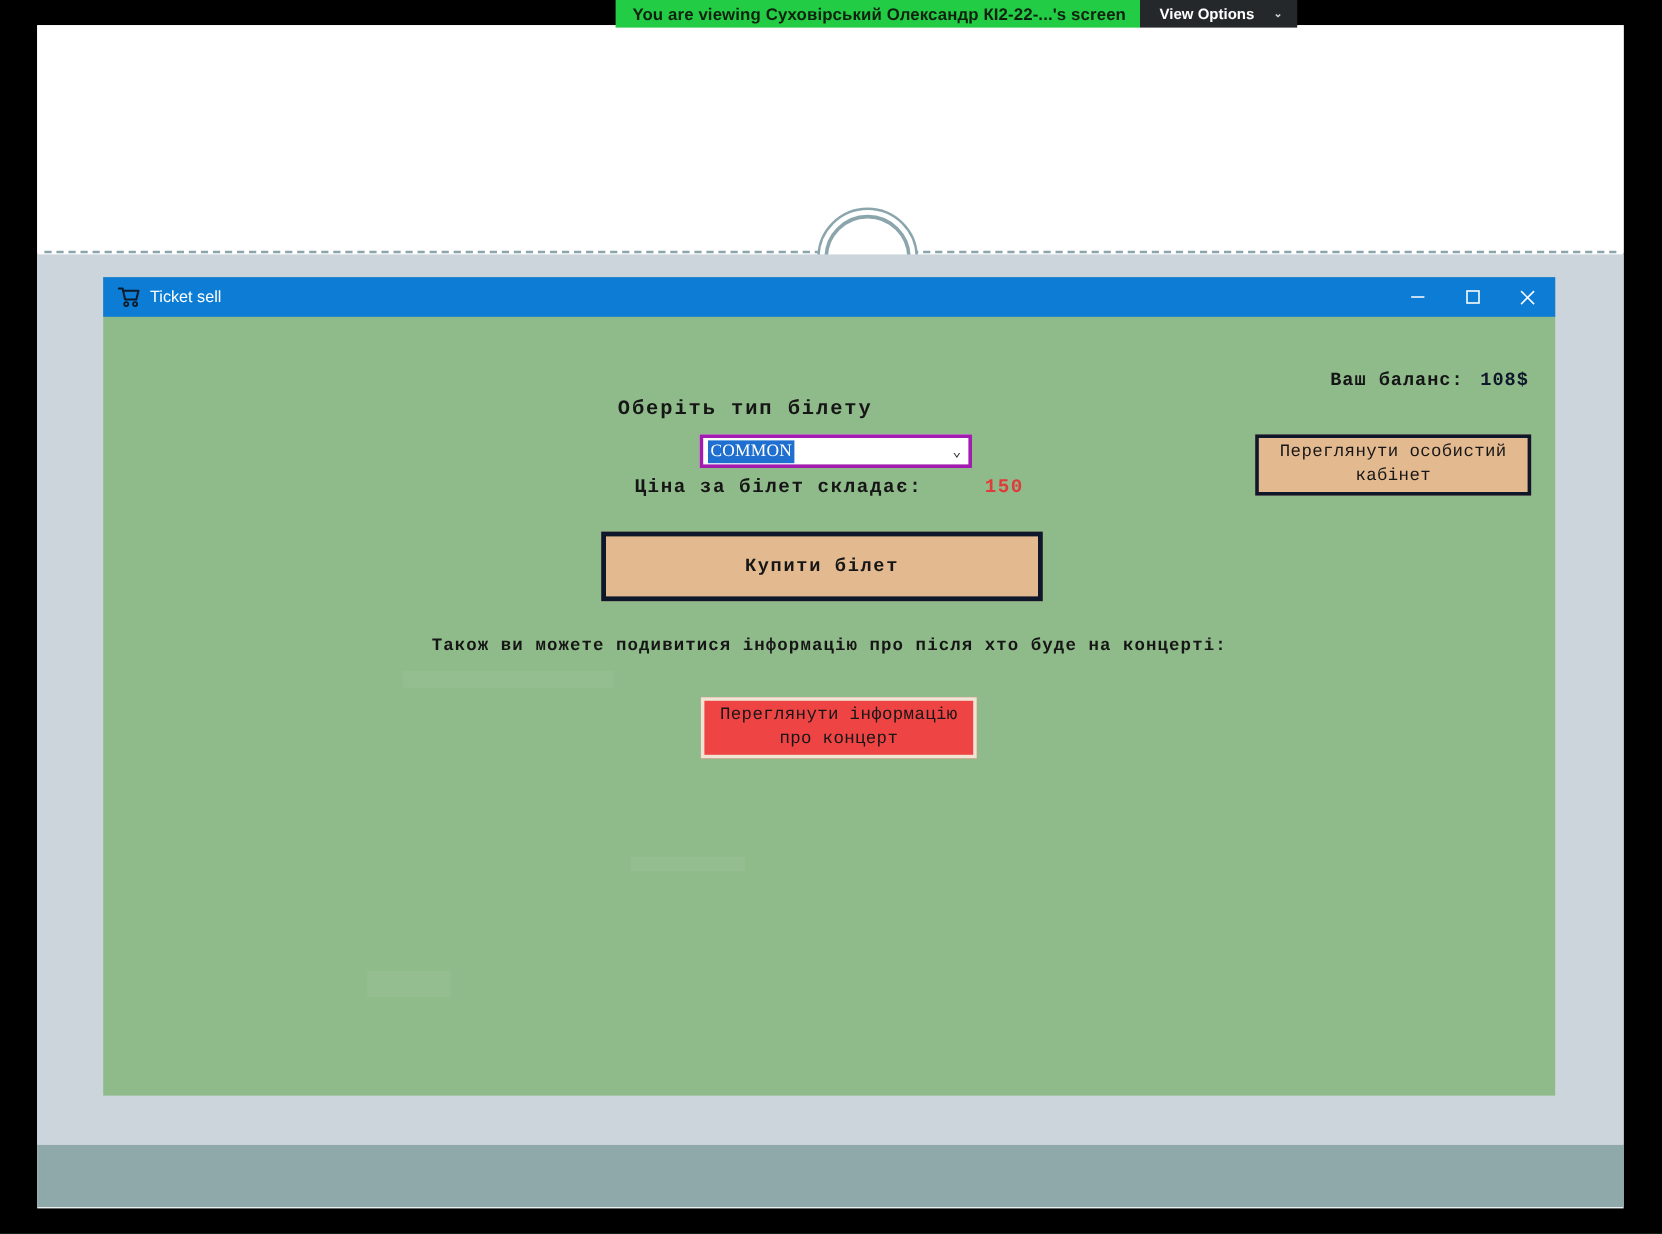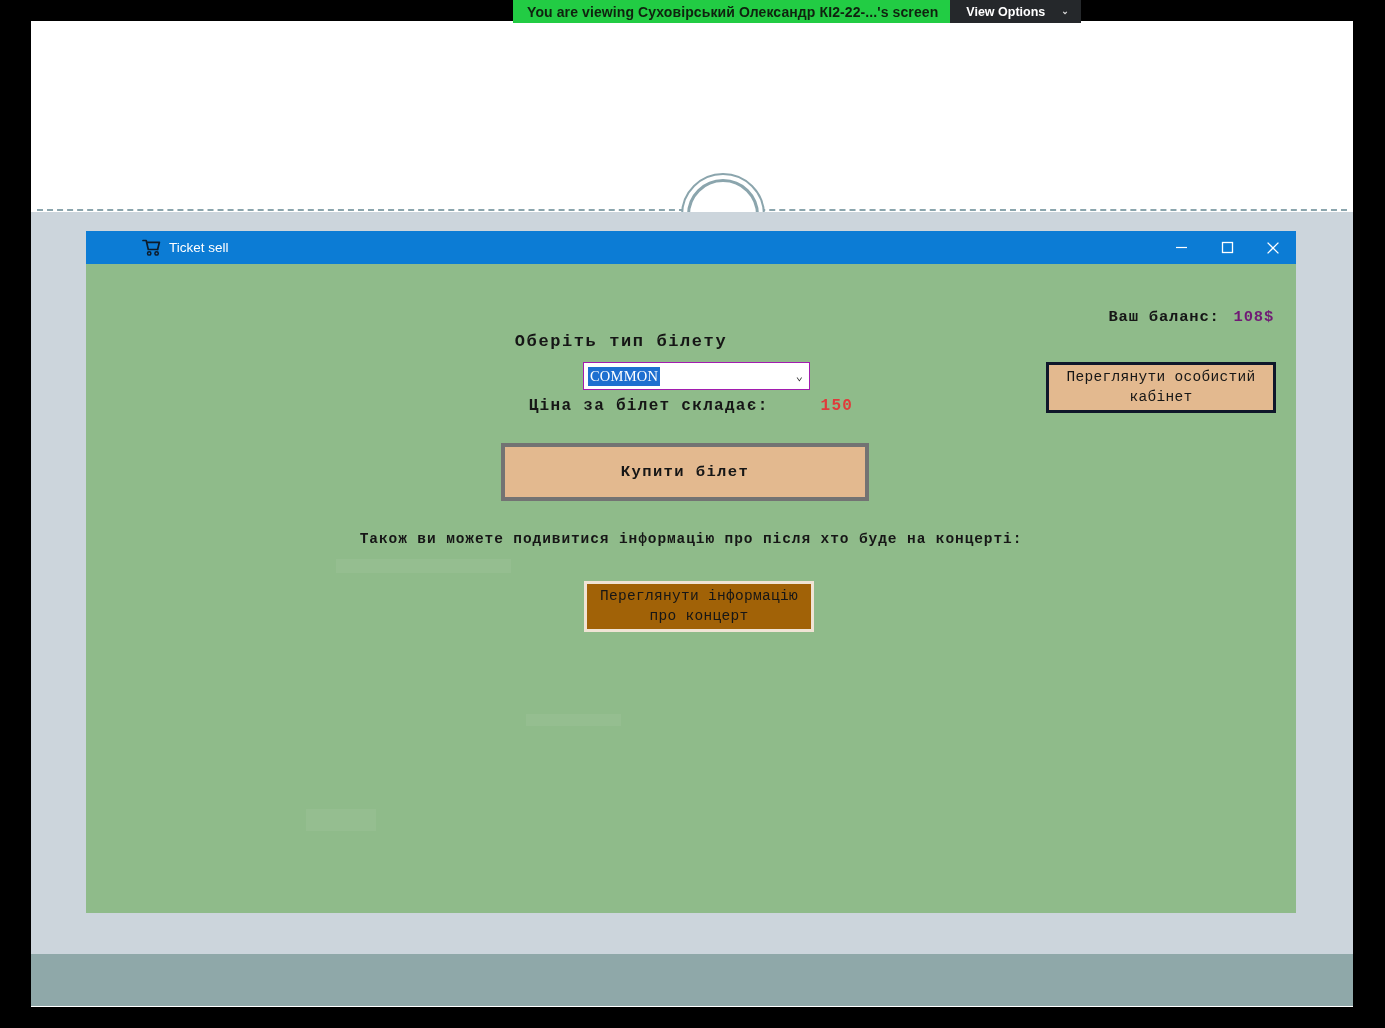--- a/index.html
+++ b/index.html
@@ -93,21 +93,20 @@
   #app-window {
     position: absolute; left: 86px; top: 231px;
     width: 1210px; height: 682px;
     background: #8fbb8a;
     box-shadow: 0 0 0 0 transparent;
   }
   #titlebar {
     height: 33px; background: #0c7cd5;
     display: flex; align-items: center;
     color: #ffffff;
-    padding-left: 44px;
   }
   #titlebar .cart-icon {
     margin-left: 12px; margin-right: 8px;
     display: flex; align-items: center;
   }
   #titlebar .title-text {
     font-size: 13.5px; color: #ffffff;
   }
   #titlebar .spacer { flex: 1; }
   .winbtn {
@@ -123,21 +122,21 @@
     width: 100%; height: 649px;
     font-family: "Liberation Mono", "DejaVu Sans Mono", monospace;
     color: #161616;
   }
   #balance-row {
     position: absolute; right: 22px; top: 44px;
     font-size: 15.5px; font-weight: bold;
     letter-spacing: .8px;
     white-space: nowrap;
   }
-  #balance-row .bal-val { color: #701a75; margin-left: 14px; }
+  #balance-row .bal-val { color: #0f172a; margin-left: 14px; }
 
   #cabinet-btn {
     position: absolute; left: 960px; top: 98px;
     width: 230px; height: 51px;
     background: #e3b98f;
     border: 3px solid #0f172a;
     display: flex; align-items: center; justify-content: center;
     text-align: center;
     font-size: 14.5px; line-height: 1.35;
     letter-spacing: .3px;
@@ -148,21 +147,21 @@
   #type-label {
     position: absolute; left: 0; top: 68px; width: 1070px;
     text-align: center;
     font-size: 17px; font-weight: bold;
     letter-spacing: 1.6px;
   }
   #type-select {
     position: absolute; left: 497px; top: 98px;
     width: 227px; height: 28px;
     background: #ffffff;
-    border: 1px solid #a21caf;
+    border: 3px solid #a21caf;
     display: flex; align-items: center;
     padding: 0 6px 0 4px;
     cursor: pointer;
   }
   #type-select .sel-val {
     background: #1e6fd0; color: #ffffff;
     font-size: 14.5px; letter-spacing: .2px;
     padding: 1px 2px;
     font-family: "Liberation Serif", "DejaVu Serif", serif;
   }
@@ -175,39 +174,39 @@
     text-align: center;
     font-size: 16px; font-weight: bold;
     letter-spacing: 1.3px;
   }
   #price-row .price-val { color: #e03b3b; margin-left: 52px; }
 
   #buy-btn {
     position: absolute; left: 415px; top: 179px;
     width: 368px; height: 58px;
     background: #e3b98f;
-    border: 4px solid #737373;
+    border: 4px solid #0f172a;
     display: flex; align-items: center; justify-content: center;
     font-size: 15.5px; font-weight: bold;
     letter-spacing: 1.4px;
     color: #161616;
     cursor: pointer;
   }
 
   #info-text {
     position: absolute; left: 0; top: 267px; width: 1210px;
     text-align: center;
     font-size: 14.5px; font-weight: bold;
     letter-spacing: .9px;
     white-space: nowrap;
   }
   #concert-btn {
     position: absolute; left: 498px; top: 317px;
     width: 230px; height: 51px;
-    background: #a16207;
+    background: #ef4444;
     border: 3px solid #f0e4d5;
     display: flex; align-items: center; justify-content: center;
     text-align: center;
     font-size: 14.5px; line-height: 1.35;
     letter-spacing: .3px;
     color: #161616;
     cursor: pointer;
   }
 
   

